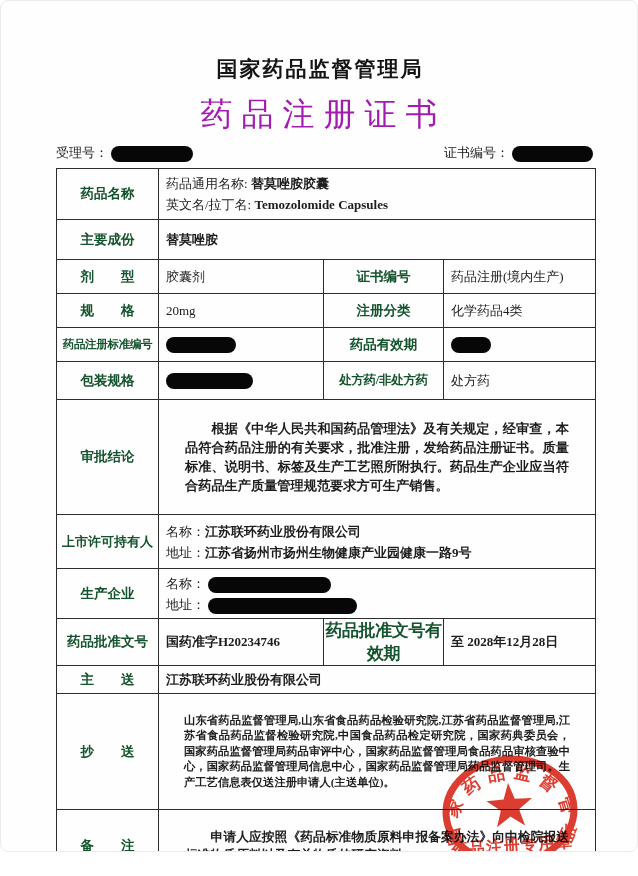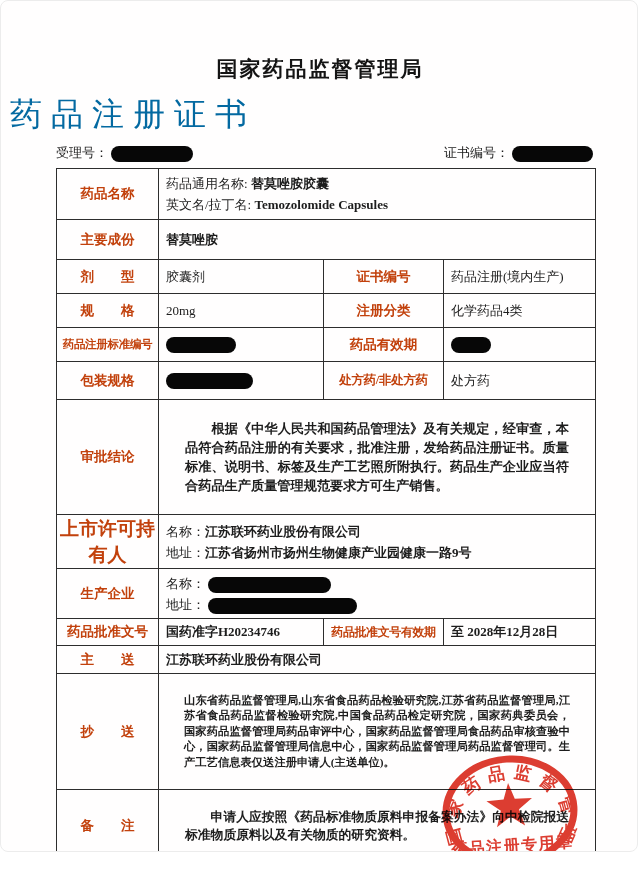--- a/index.html
+++ b/index.html
@@ -9,40 +9,40 @@
     border:1px solid #ececec; border-radius:8px;
     font-family:"Liberation Serif", serif; color:#1d1d1d;padding-left:31px;
   }
   
   .agency {
     position:absolute; top:54px; left:0; right:0; text-align:center;
     font-family:"Liberation Sans", sans-serif; font-weight:bold;
     font-size:21px; letter-spacing:2px; text-indent:2px; color:#141414;
   }
   .title {
-    position:absolute; top:92px; left:0; right:0; text-align:left;
-    font-size:32px; letter-spacing:9px; text-indent:9px; color:#0369a1;
+    position:absolute; top:92px; left:0; right:0; text-align:center;
+    font-size:32px; letter-spacing:9px; text-indent:9px; color:#a21caf;
   }
   .meta { position:absolute; top:141px; left:55px; width:539px; height:20px; font-size:13px; }
   .meta-left  { position:absolute; left:0; top:2px; }
   .meta-right { position:absolute; left:388px; top:2px;text-align:right; }
   .redact {
     display:inline-block; background:#070707; border-radius:8px;
     height:16px; vertical-align:middle; margin-left:3px;
   }
   
   table.doc {
     position:absolute; left:55px; top:167px; width:539px;
     border-collapse:collapse; table-layout:fixed;
   }
   table.doc td { border:1px solid #2d2d2d; vertical-align:middle; overflow:hidden; }
-  .lbl { font-weight:bold; text-align:center; font-size:13.5px; padding:0 1px; color:#c2410c; }
+  .lbl { font-weight:bold; text-align:center; font-size:13.5px; padding:0 1px; color:#14532d; }
   .lbl-sm  { font-size:11.5px; letter-spacing:-0.3px; }
   .lbl-md  { font-size:12.5px; letter-spacing:-0.3px; }
-  .lbl-md2 { font-size:12px;  letter-spacing:-0.4px; }
+  .lbl-md2 { font-size:17px;  letter-spacing:-0.4px; }
   .val { padding:2px 7px; font-size:13px; }
   .b { font-weight:bold; }
   .line { line-height:21px; }
   .conclusion p, .cc p, .remarks p { margin:16px; }
   .conclusion p {
     font-size:13.2px; line-height:19px; text-align:justify; text-indent:2em;
     font-weight:600; padding:0 3px;
   }
   .cc p {
     font-size:11.3px; line-height:15.4px; text-align:justify; font-weight:600;
@@ -131,21 +131,21 @@
     </tr>
 
     <tr style="height:115px">
       <td class="lbl">审批结论</td>
       <td class="val conclusion" colspan="3">
         <p>根据《中华人民共和国药品管理法》及有关规定，经审查，本品符合药品注册的有关要求，批准注册，发给药品注册证书。质量标准、说明书、标签及生产工艺照所附执行。药品生产企业应当符合药品生产质量管理规范要求方可生产销售。</p>
       </td>
     </tr>
 
     <tr style="height:54px">
-      <td class="lbl" style="font-size:19px">上市许可持有人</td>
+      <td class="lbl" style="font-size:13px">上市许可持有人</td>
       <td class="val" colspan="3">
         <div class="line"><span>名称：</span><span class="b">江苏联环药业股份有限公司</span></div>
         <div class="line"><span>地址：</span><span class="b">江苏省扬州市扬州生物健康产业园健康一路9号</span></div>
       </td>
     </tr>
 
     <tr style="height:50px">
       <td class="lbl">生产企业</td>
       <td class="val" colspan="3">
         <div class="line"><span>名称：</span><span class="redact" style="width:123px;"></span></div>

